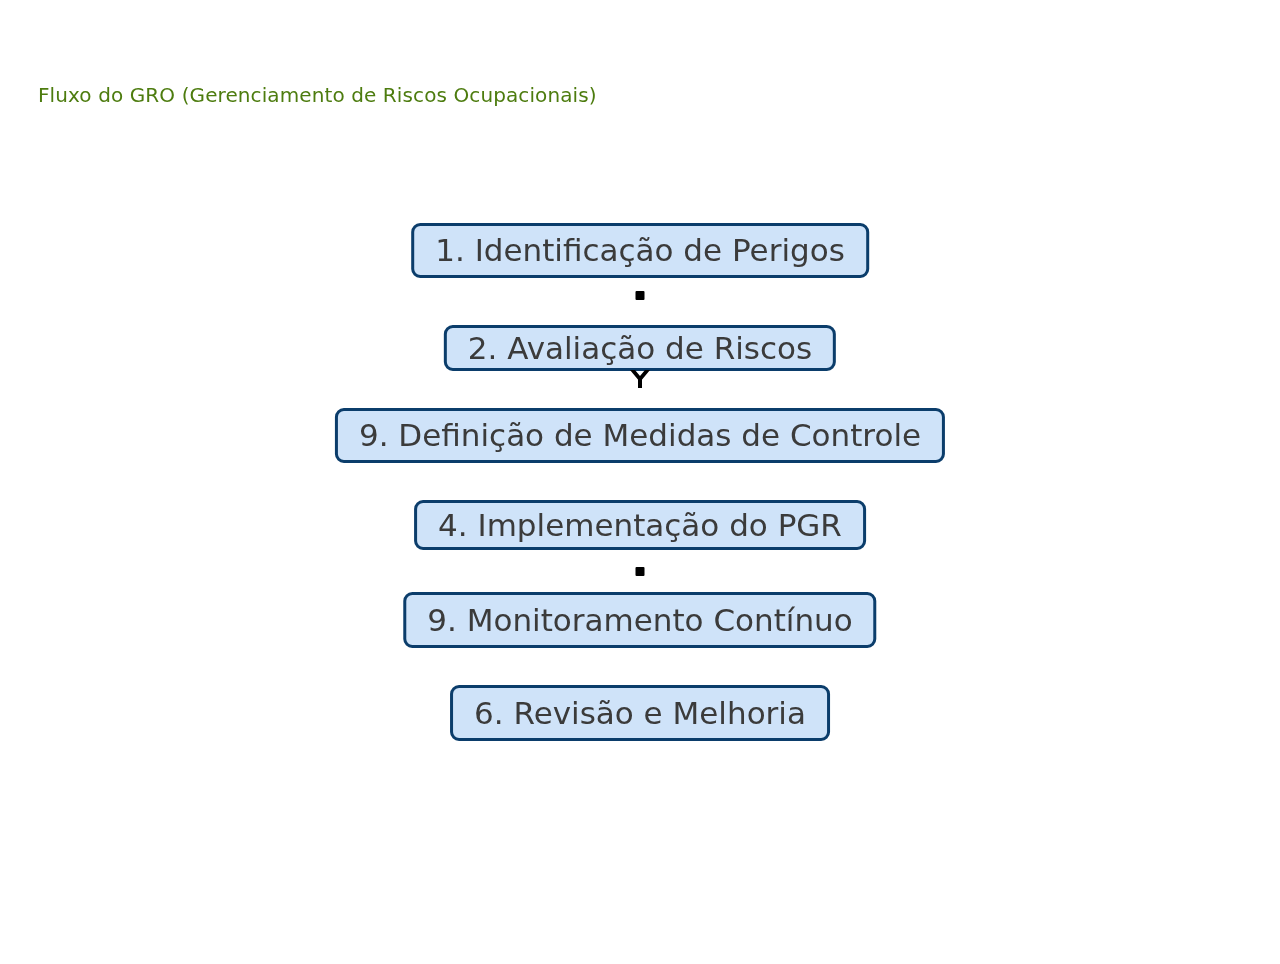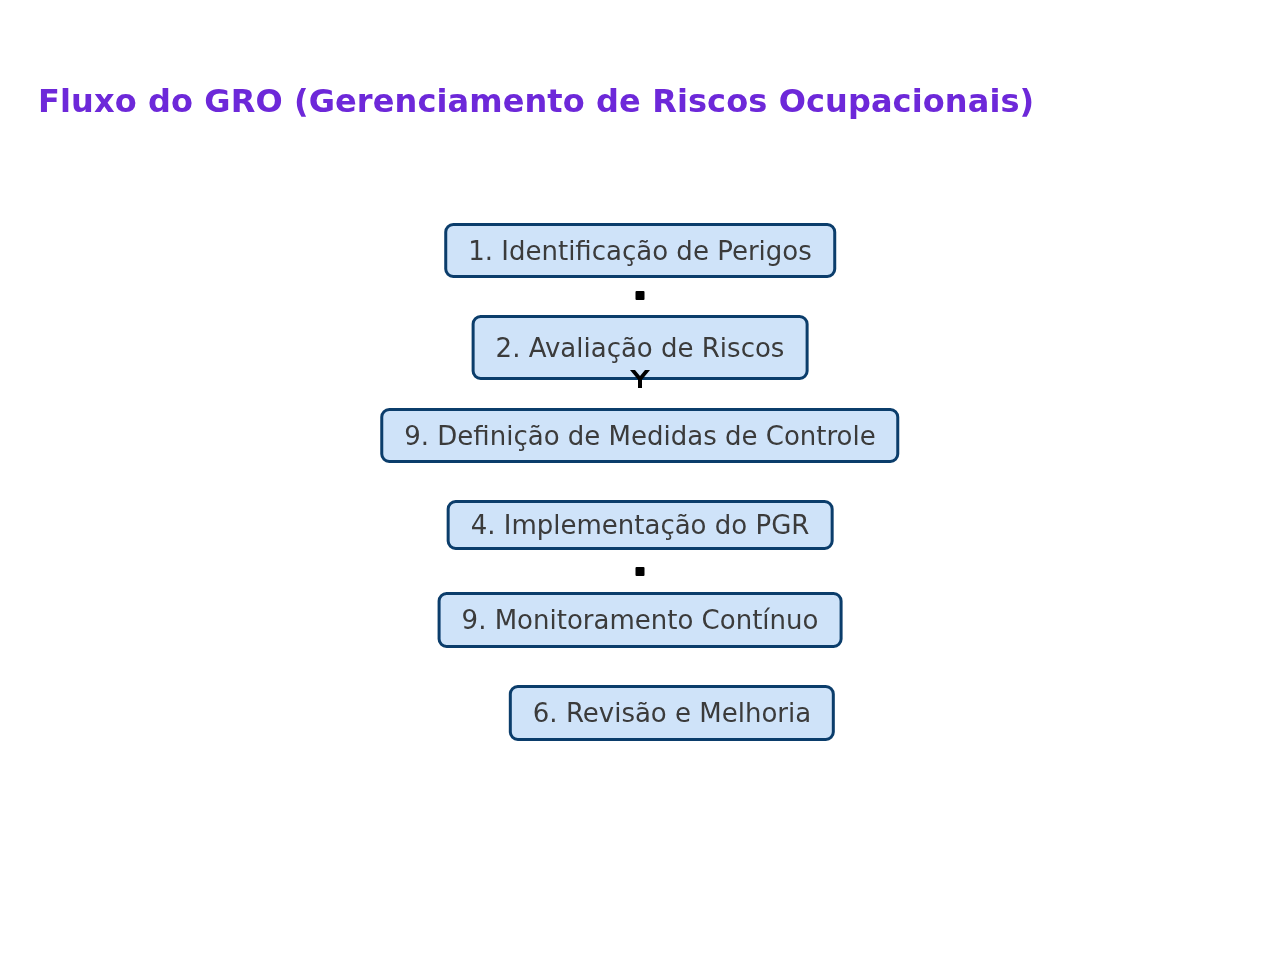--- a/index.html
+++ b/index.html
@@ -20,23 +20,23 @@
     position: absolute;
     inset: 0;
   }
 
   
   .chart-title {
     position: absolute;
     left: 38px;
     top: 84px;
     font-family: "DejaVu Sans", sans-serif;
-    font-size: 32px;
-    font-weight: bold;
-    color: #6d28d9;
+    font-size: 20px;
+    font-weight: normal;
+    color: #4d7c0f;
     letter-spacing: 0.1px;
     white-space: nowrap;
     line-height: 1.1;
   }
 
   
   .flow {
     position: absolute;
     left: 0;
     top: 0;
@@ -47,36 +47,36 @@
   .node {
     position: absolute;
     left: 50%;
     transform: translateX(-50%);
     box-sizing: border-box;
     background: #cfe3f9;
     border: 3px solid #0b3d6b;
     border-radius: 9px;
     color: #3b3b3b;
     font-family: "DejaVu Sans", sans-serif;
-    font-size: 26px;
+    font-size: 31px;
     line-height: 1;
     white-space: nowrap;
     display: flex;
     align-items: center;
     justify-content: center;
     padding: 0 21px;
   }
 
   
   .node-1 { top: 223px;  height: 55px; }
-  .node-2 { top: 315px;  height: 65px; }
+  .node-2 { top: 325px;  height: 46px; }
   .node-3 { top: 408px;  height: 55px; }
   .node-4 { top: 500px;  height: 50px; }
   .node-5 { top: 592px;  height: 56px; }
-  .node-6 { top: 685px;  height: 56px; margin-left: 32px; }
+  .node-6 { top: 685px;  height: 56px; }
 
   
   .conn {
     position: absolute;
     left: 50%;
     transform: translateX(-50%);
   }
 
   
   .conn-dot {

